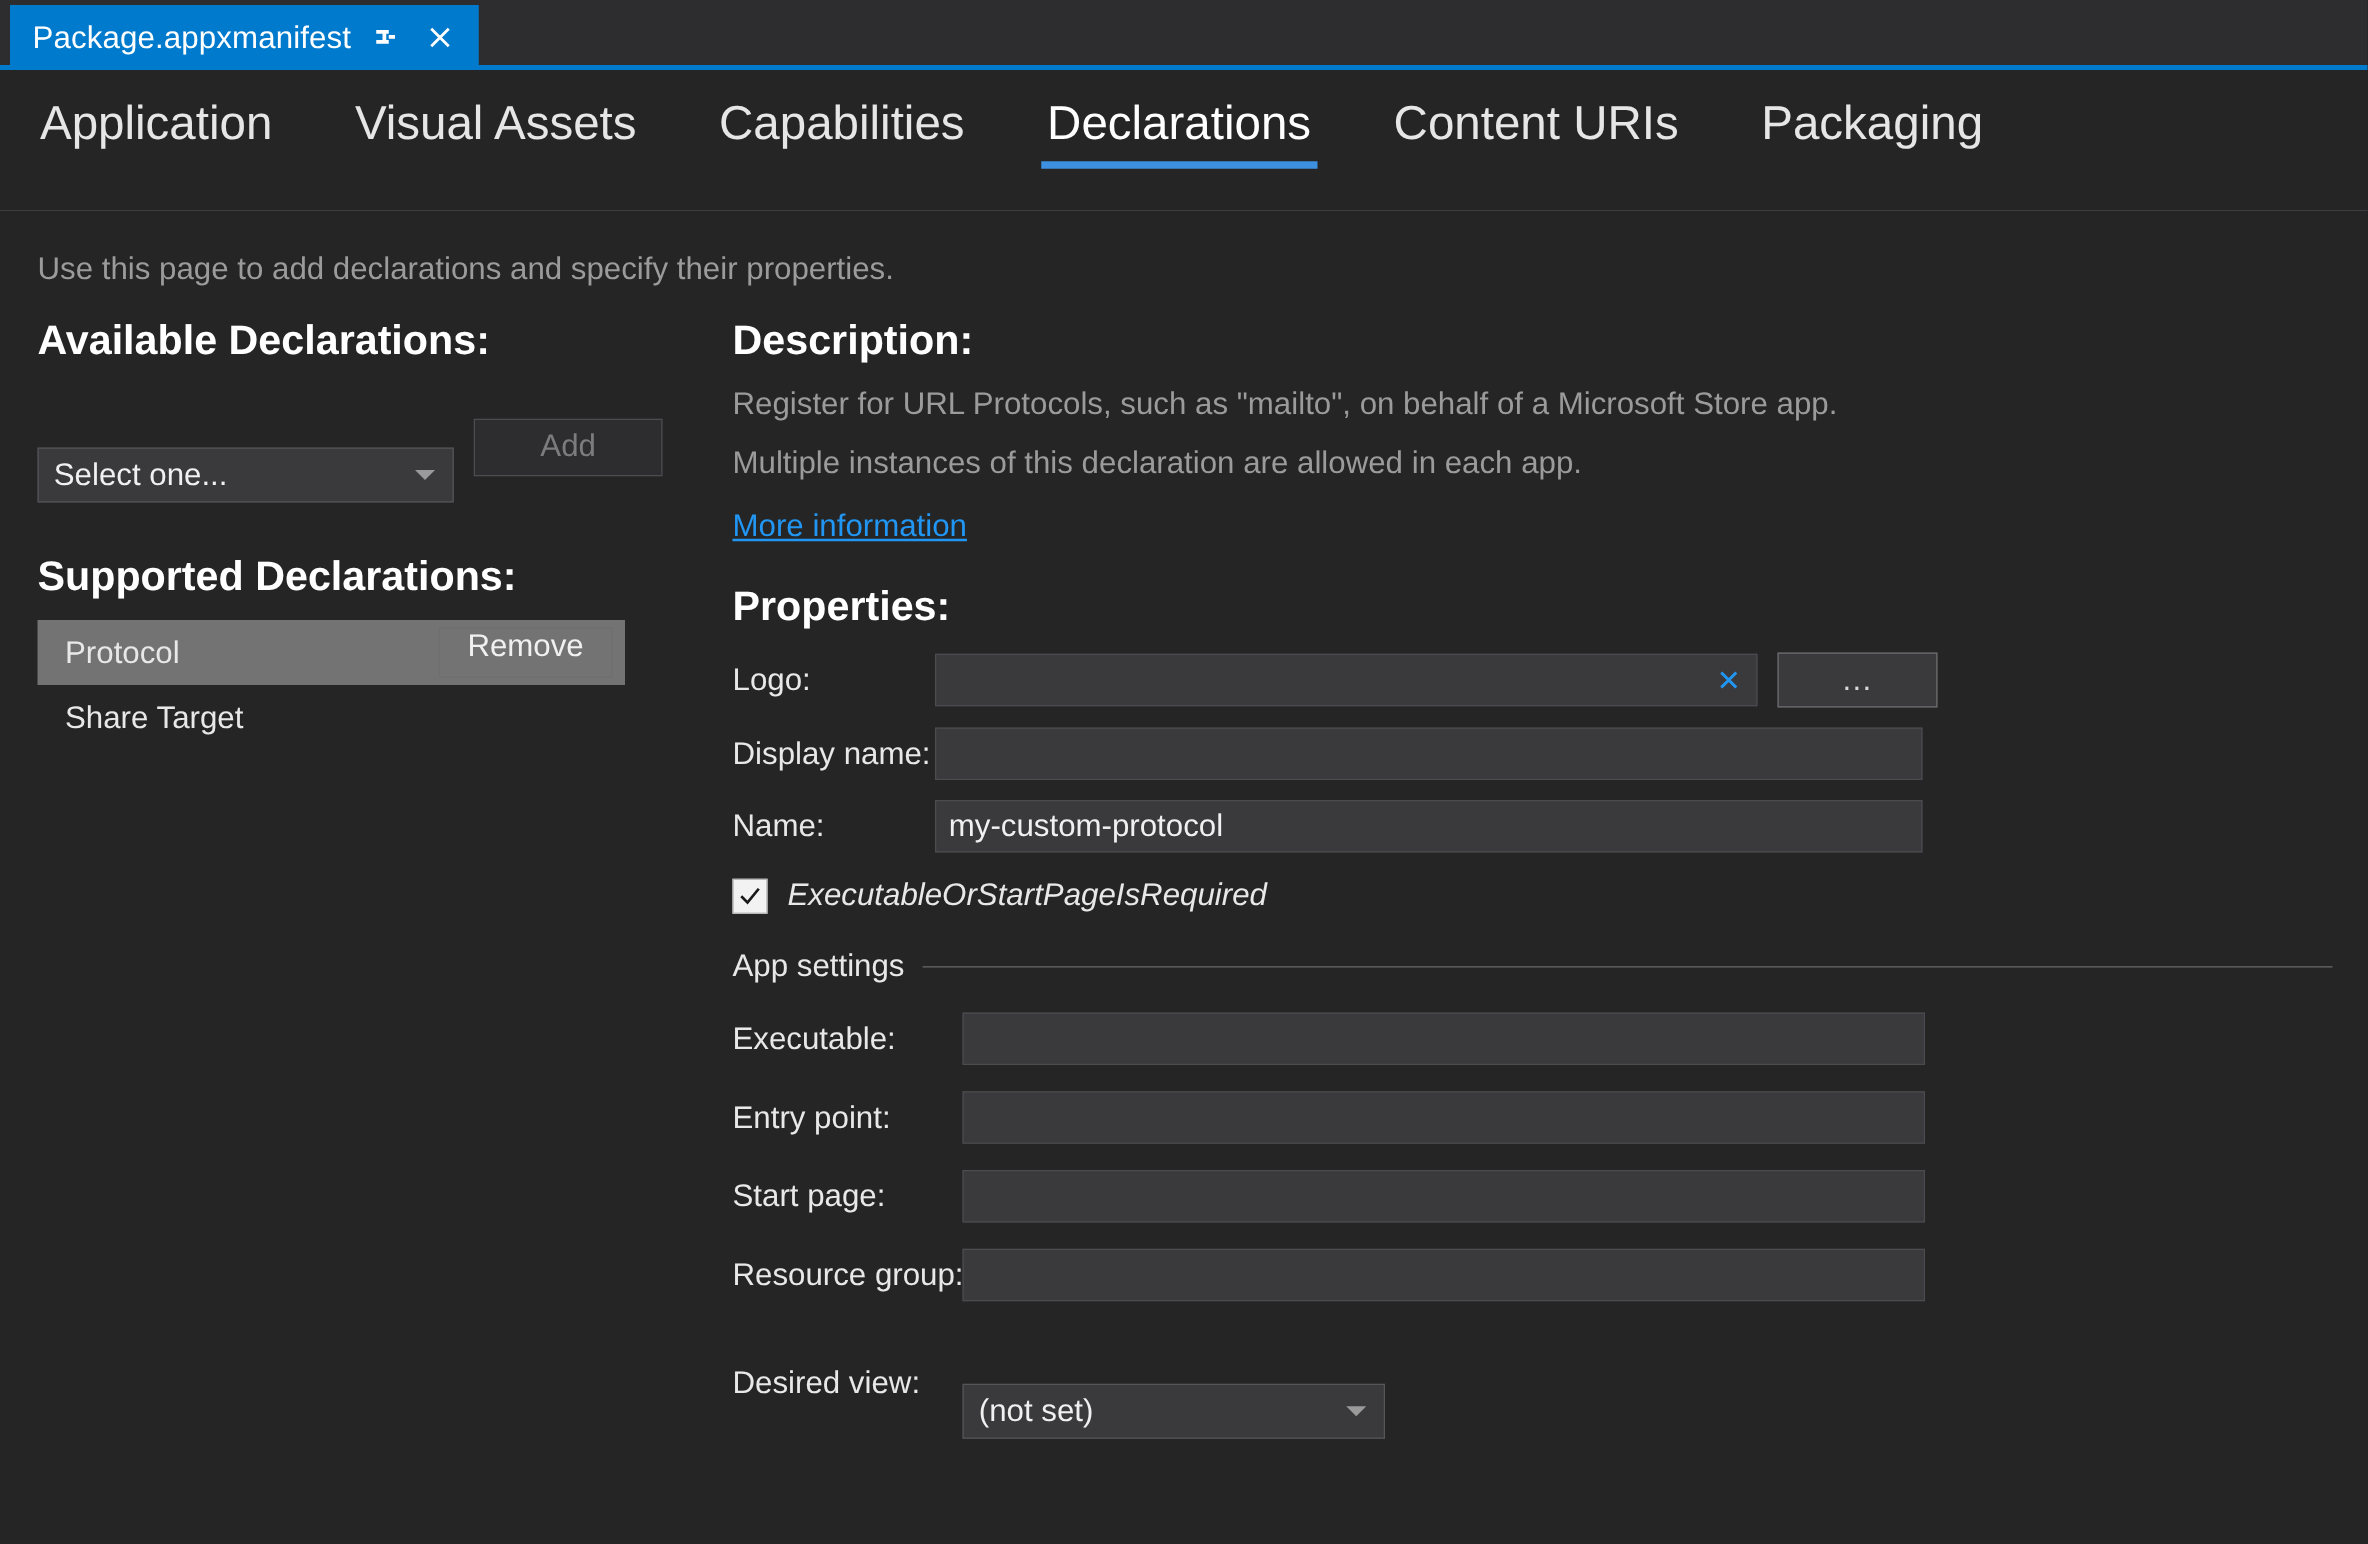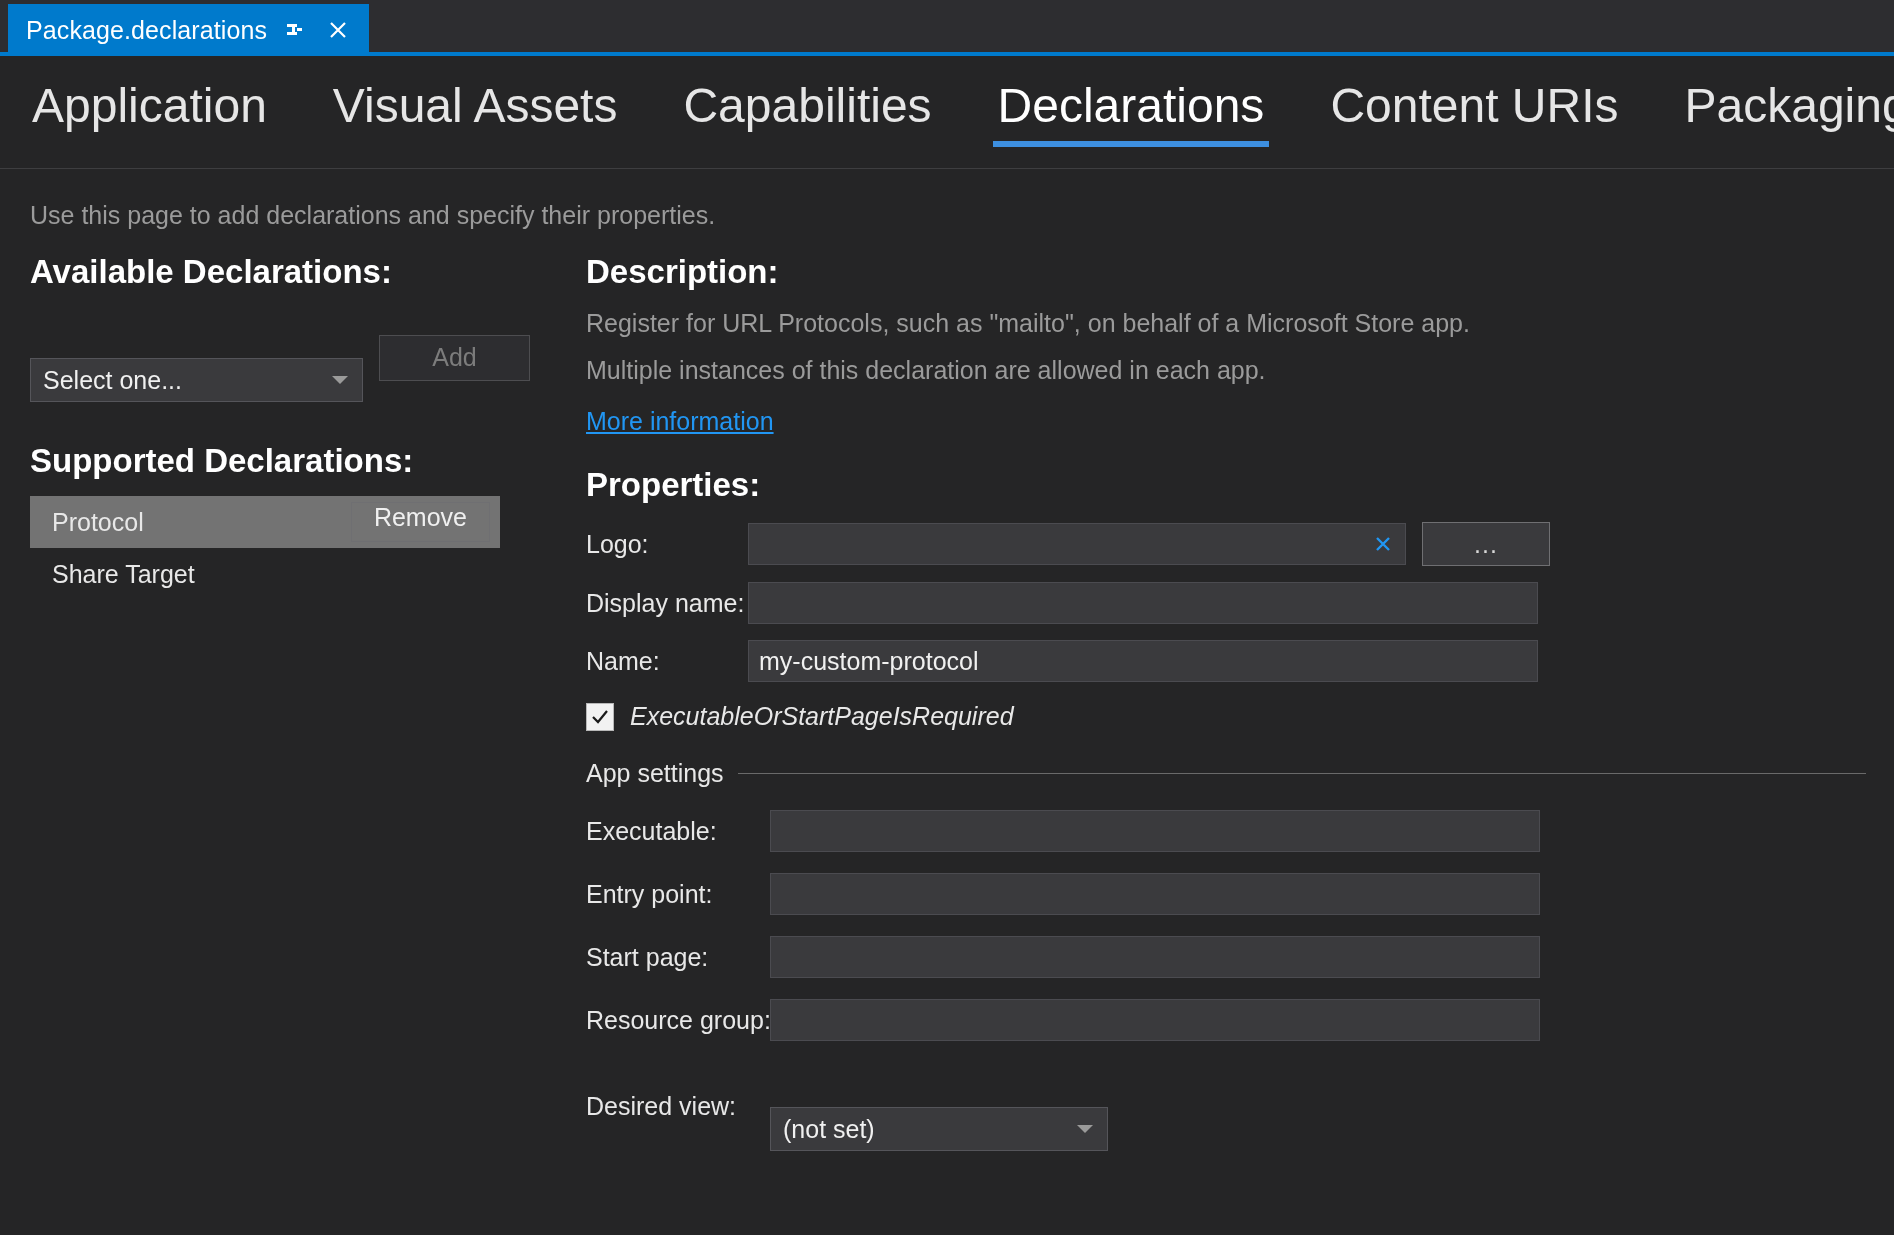--- a/index.html
+++ b/index.html
@@ -64,21 +64,21 @@
   }
   .pagetabs-inner {
     position: absolute;
     left: 18px; top: 22px;
     display: flex;
     align-items: flex-end;
     gap: 0px;
   }
   .pagetab {
     position: relative;
-    font-size: 48px;
+    font-size: 38px;
     color: #e6e6e6;
     padding: 0 33px 14px 33px;
     white-space: nowrap;
     font-weight: 400;
   }
   .pagetab:first-child { padding-left: 14px; }
   .pagetab.selected { color: #ffffff; }
   .pagetab.selected::after {
     content: "";
     position: absolute;
@@ -329,21 +329,21 @@
   .sub-row:first-child { margin-top: 0; }
   .lbl-sub { width: 184px; }
   .inp-sub { width: 770px; }
   .combo-desired { width: 338px; }
 </style>
 </head>
 <body>
 
 <div class="tabstrip">
   <div class="doc-tab">
-    <span class="doc-tab-title">Package.declarations</span>
+    <span class="doc-tab-title">Package.appxmanifest</span>
     <span class="tab-icon-btn">
       <svg width="22" height="22" viewBox="0 0 22 22" aria-hidden="true">
         <rect x="4" y="5" width="10" height="3" fill="currentColor"></rect>
         <rect x="4" y="13" width="10" height="3" fill="currentColor"></rect>
         <rect x="9" y="7" width="3" height="7" fill="currentColor"></rect>
         <rect x="14" y="9" width="5" height="3" fill="currentColor"></rect>
       </svg>
     </span>
     <span class="tab-icon-btn">
       <svg width="22" height="22" viewBox="0 0 22 22" aria-hidden="true">

